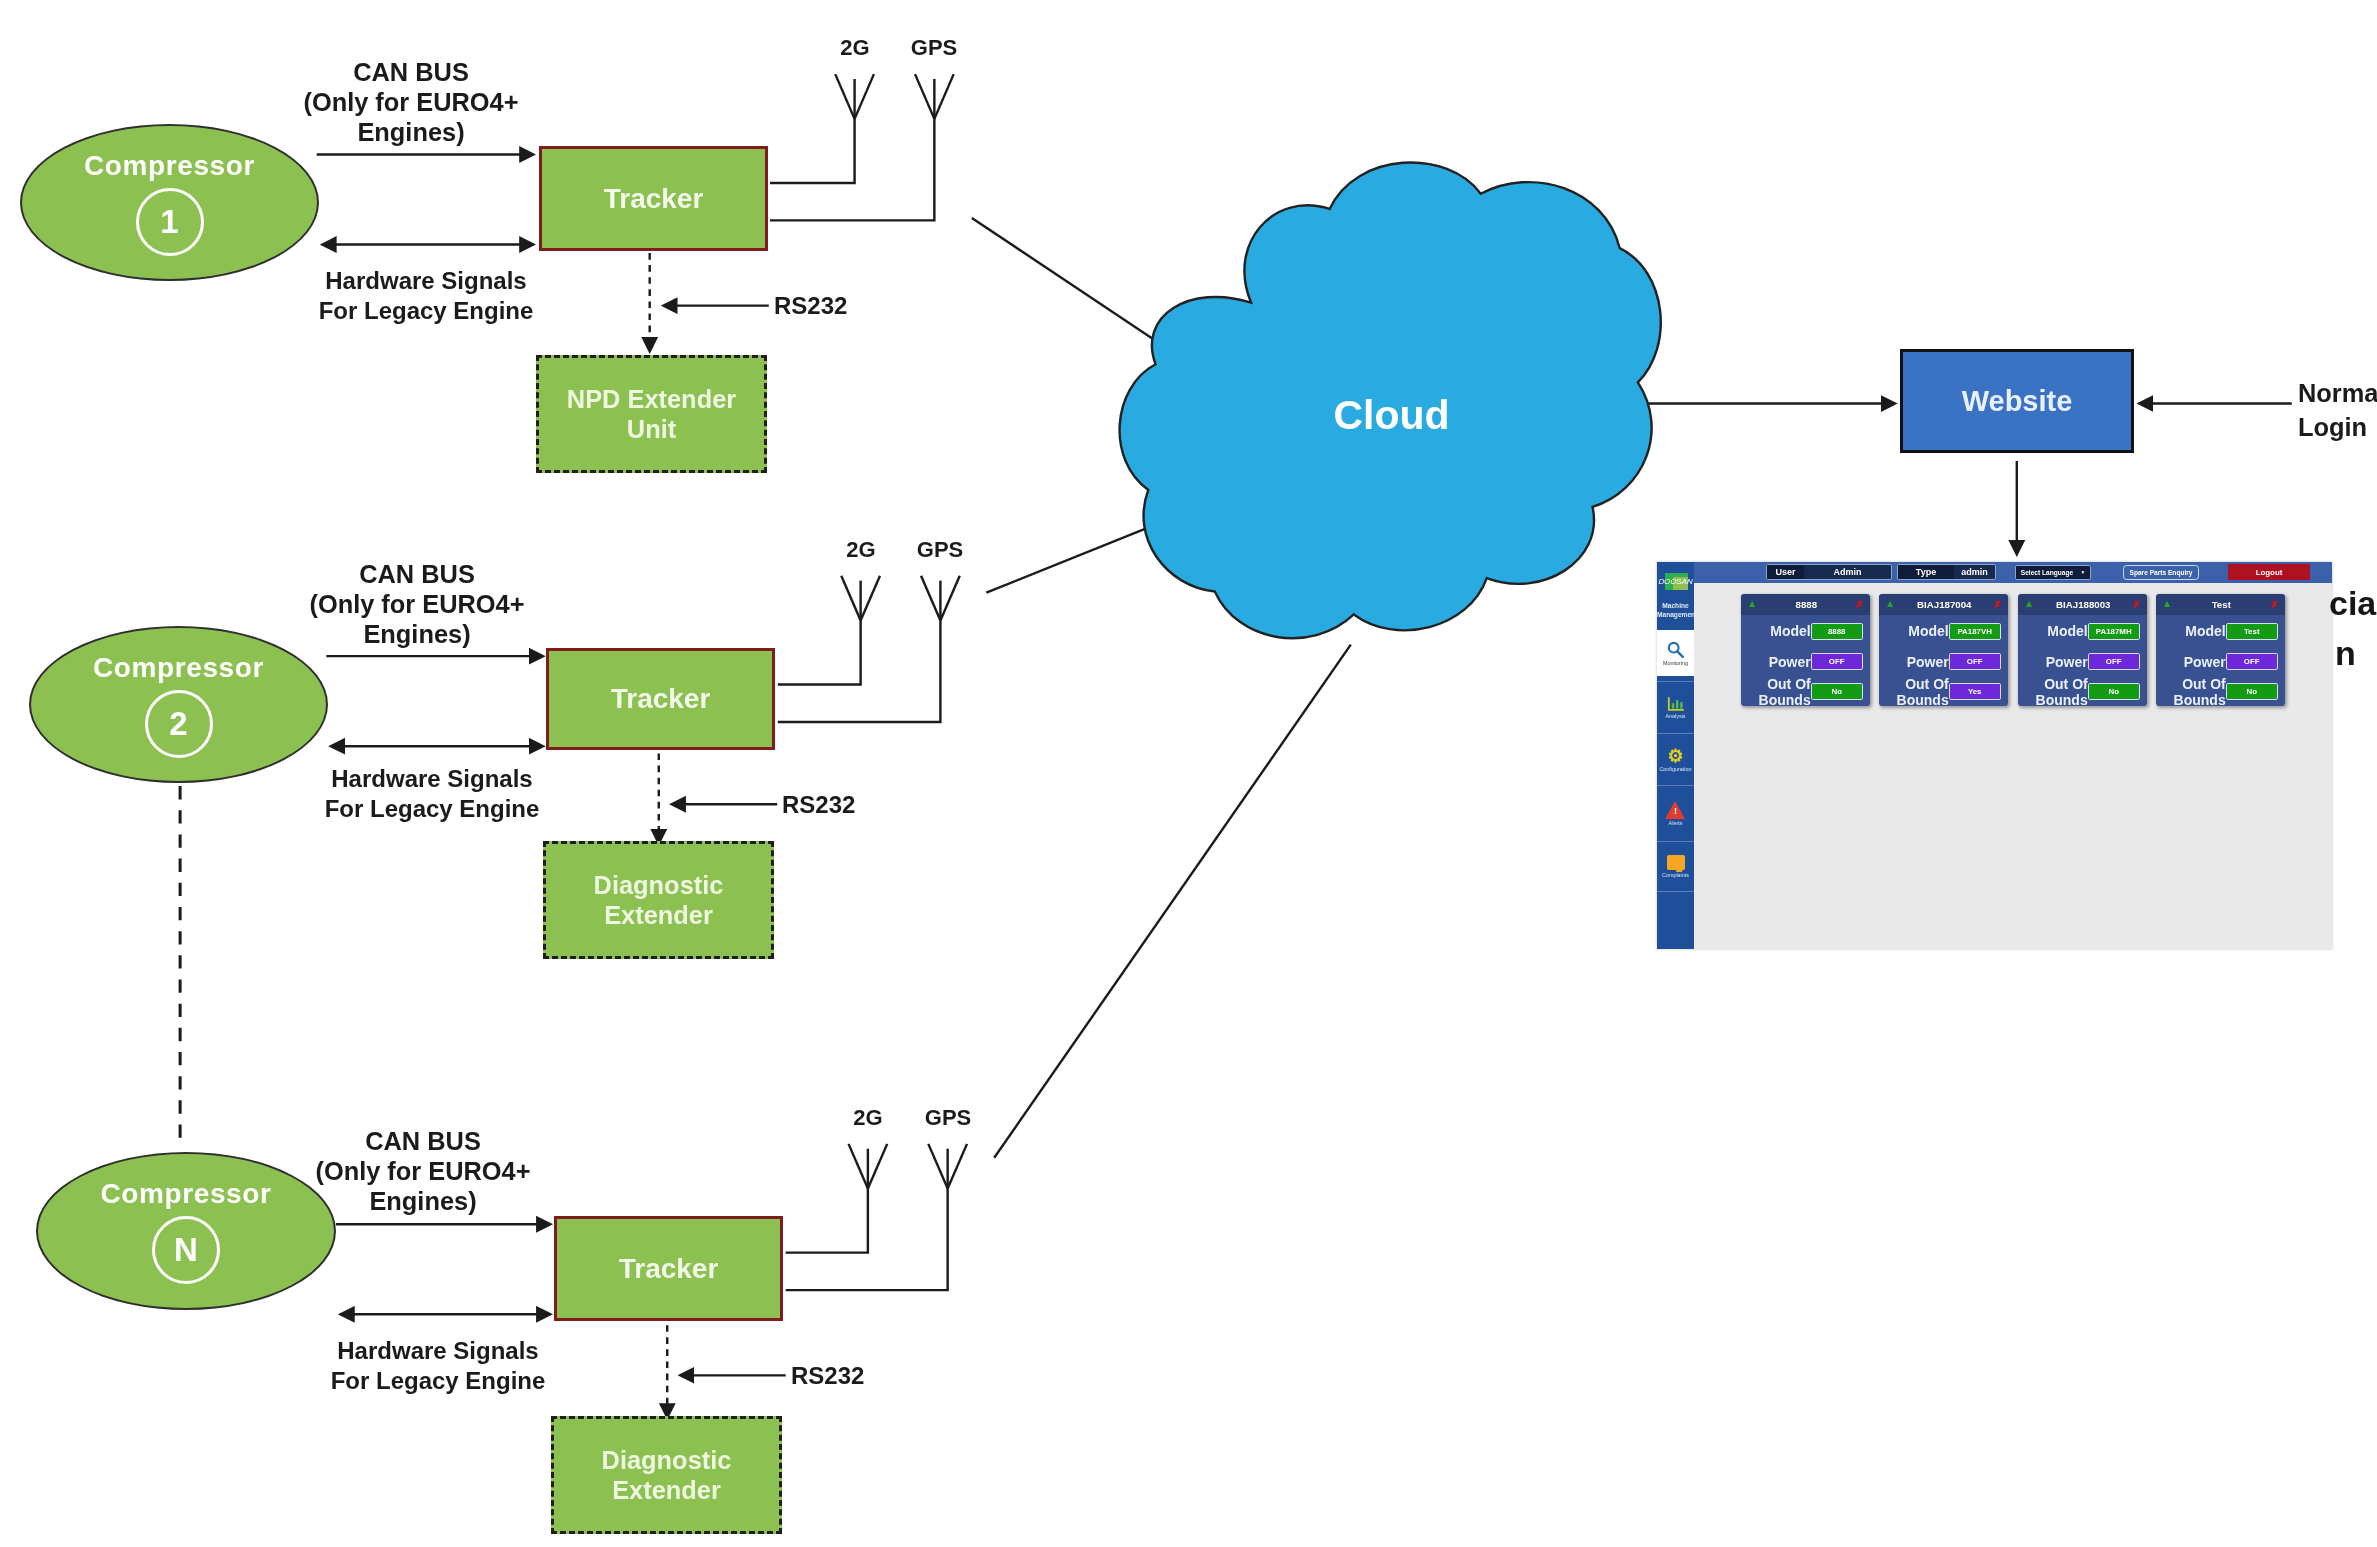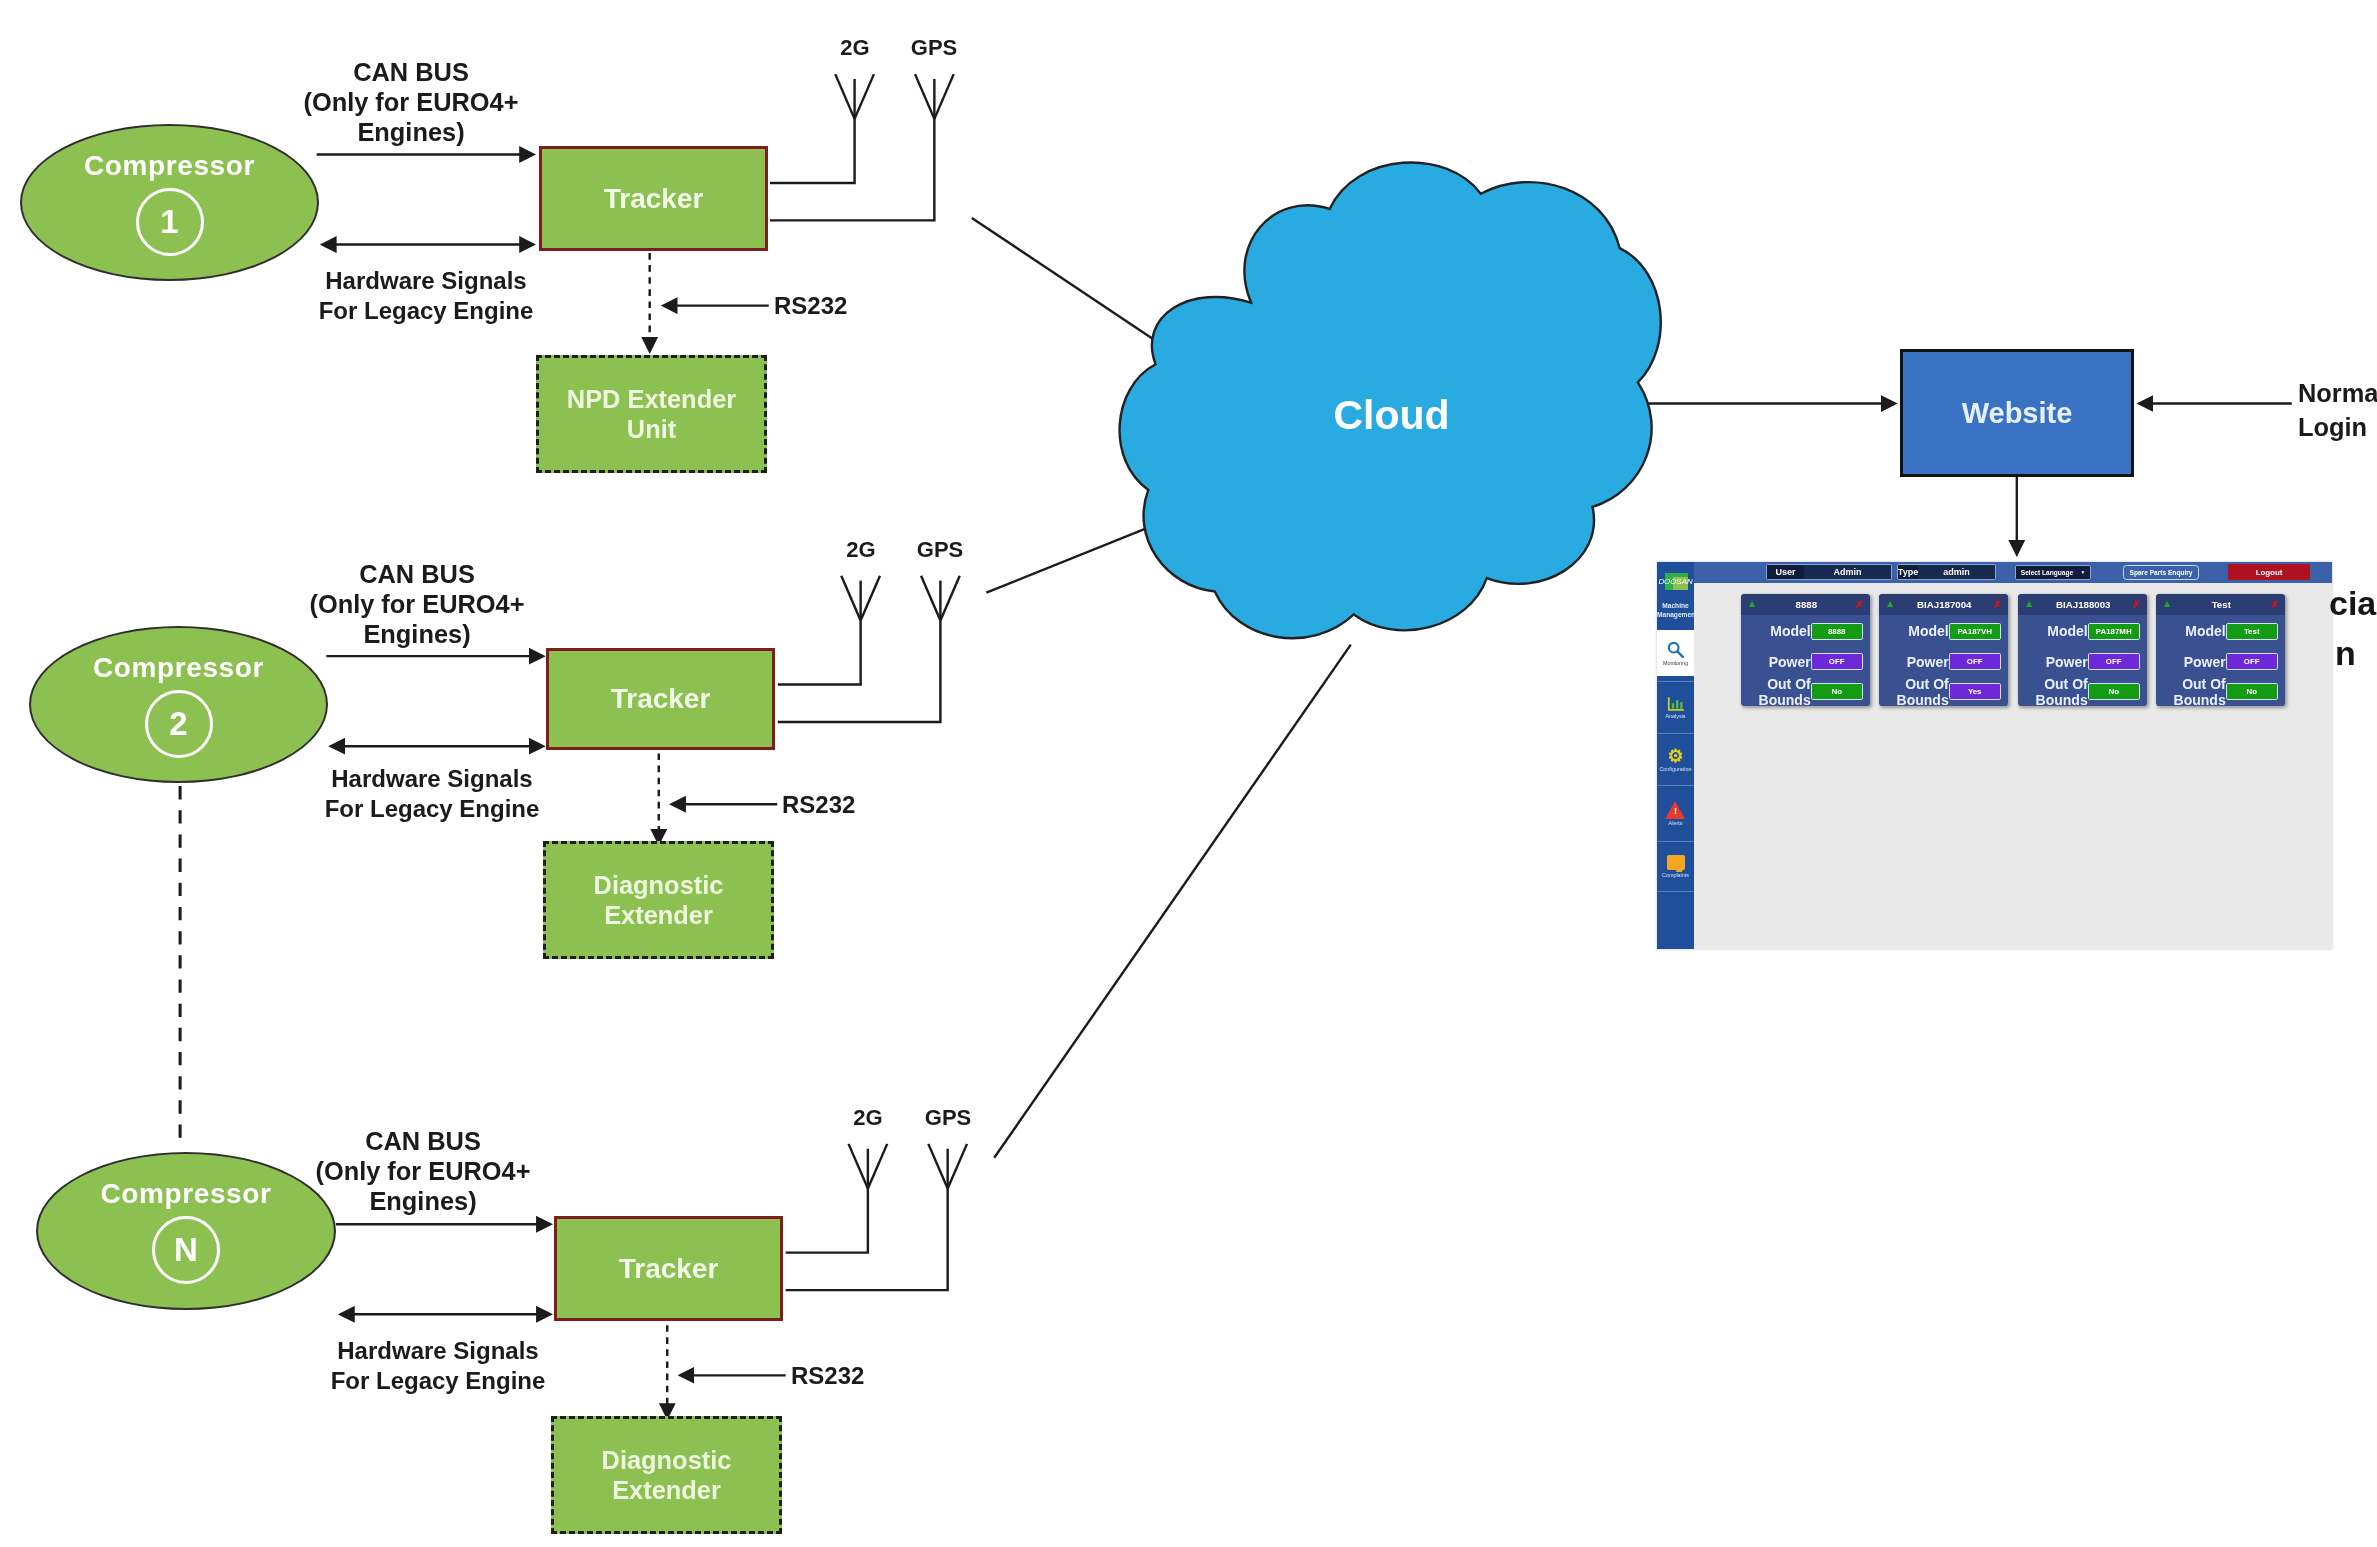--- a/index.html
+++ b/index.html
@@ -243,21 +243,21 @@
   </div>
   <div class="lbl rslbl" style="left:791px; top:1362px;">RS232</div>
   <div class="lbl antlbl" style="left:835px; top:1105px;">2G</div>
   <div class="lbl antlbl" style="left:915px; top:1105px;">GPS</div>
   <div class="box dashed" style="left:551px; top:1416px; width:231px; height:118px;">
     <div>Diagnostic</div>
       <div>Extender</div>
   </div>
 
   <div class="cloudlbl" style="left:1295px; top:392px;">Cloud</div>
-  <div class="website" style="left:1900px; top:349px; width:234px; height:128px;">
+  <div class="website" style="left:1900px; top:349px; width:234px; height:104px;">
     <span>Website</span>
   </div>
   <div class="lbl loginlbl" style="left:2298px; top:376px;">
     <div>Normal</div>
       <div>Login</div>
   </div>
   <div class="cutlbl" style="left:2329px; top:584px;">cial</div>
   <div class="cutlbl" style="left:2335px; top:634px;">n</div>
 
   <div id="ui">
@@ -309,21 +309,21 @@
         <div class="nlabel">Complaints</div>
       </div>
     </div>
 
     <div class="topbar">
       <div class="pill" style="left:72px; width:126px;">
         <span class="k" style="width:37px;">User</span>
         <span class="v">Admin</span>
       </div>
       <div class="pill" style="left:203px; width:99px;">
-        <span class="k" style="width:20px;">Type</span>
+        <span class="k" style="width:56px;">Type</span>
         <span class="v">admin</span>
       </div>
       <div class="select" style="left:321px; width:76px;">
         <span>Select Language</span>
         <span class="car">▼</span>
       </div>
       <div class="btn-outline" style="left:429px; width:76px;">
         <span>Spare Parts Enquiry</span>
       </div>
       <div class="btn-logout" style="left:534px; width:82px;">

